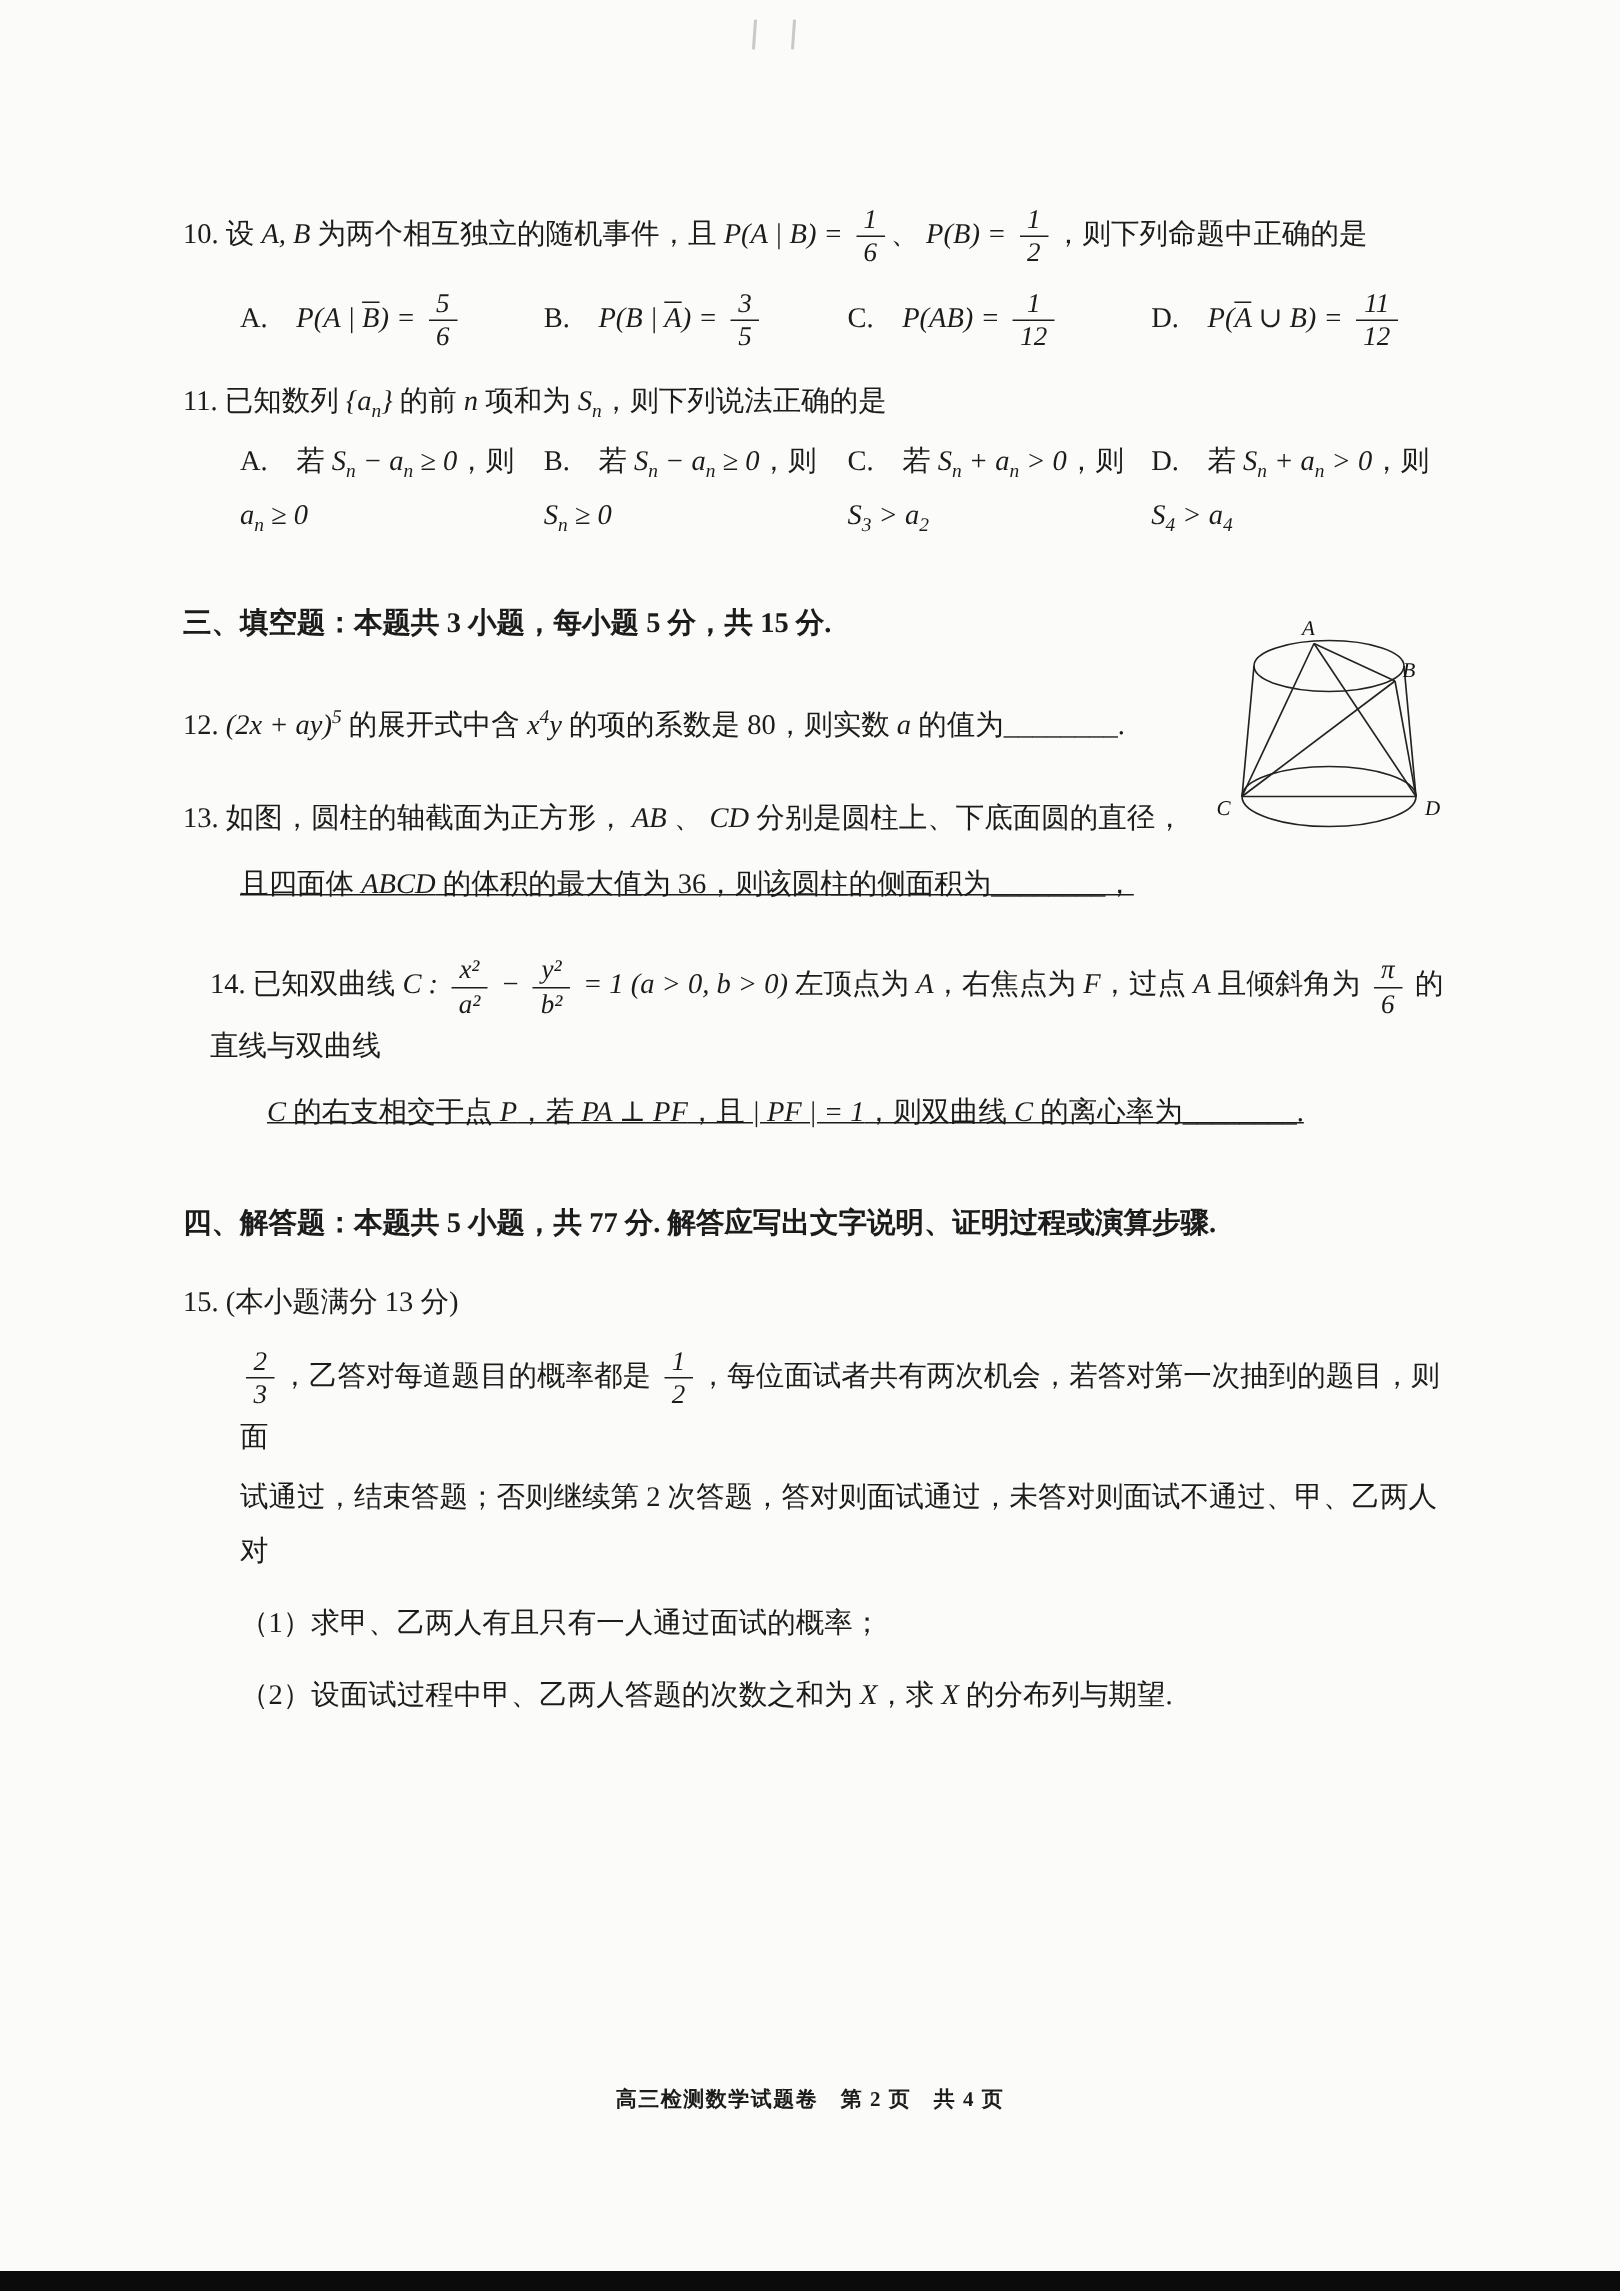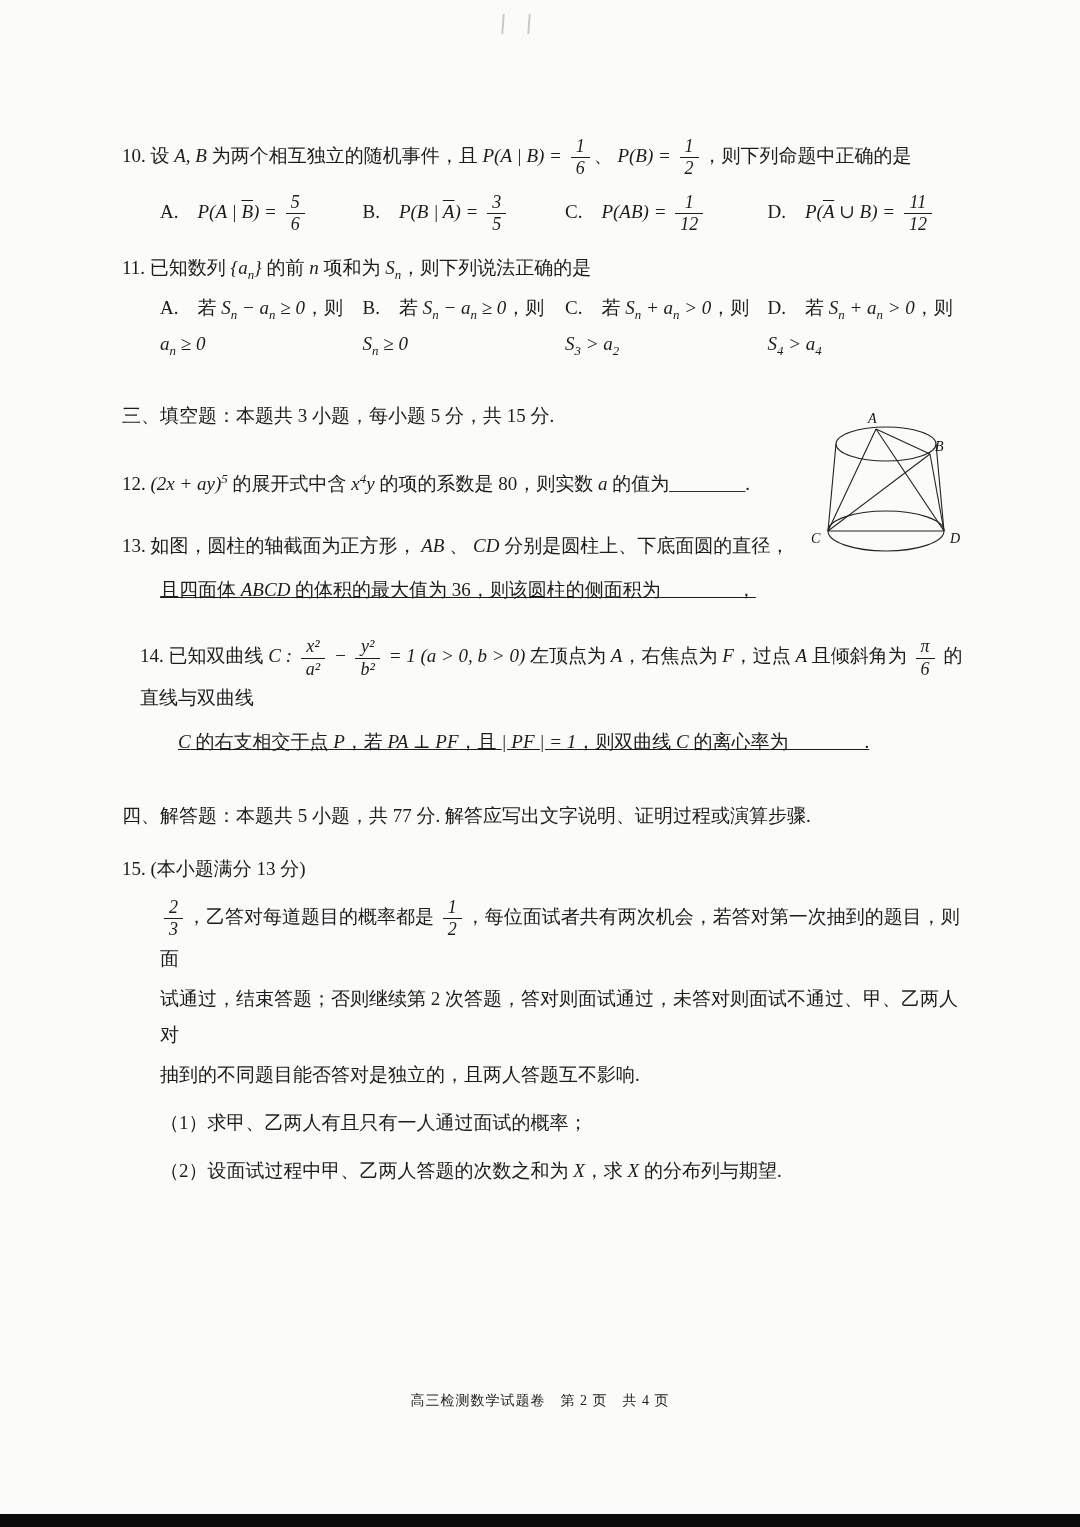--- a/index.html
+++ b/index.html
@@ -14,21 +14,21 @@
   }
   .page {
     position:relative;
     width:100%; height:100%;
     padding:136px 110px 0 122px;
     font-size:19px;
     line-height:1.9;
   }
   .line { display:block; }
   .m { font-style:italic; }
-  .bold { font-weight:400; }
+  .bold { font-weight:700; }
   sub, sup { font-size:68%; font-style:italic; line-height:0; }
   .ov { font-style:italic; text-decoration:overline; text-decoration-color:#1c1c1c; }
   .frac {
     display:inline-flex; flex-direction:column; align-items:center;
     vertical-align:middle; line-height:1.08; font-style:italic;
     margin:1px 4px; font-size:18px;
   }
   .fr-n { padding:0 5px 1px; }
   .fr-d { border-top:1.4px solid #1c1c1c; padding:1px 5px 0; }
 
@@ -141,21 +141,20 @@
     <div class="line"><span>15. (本小题满分 13 分)</span></div>
     <div class="para">
       <div class="line"><span class="frac">
             <span class="fr-n">2</span>
             <span class="fr-d">3</span>
           </span><span>，乙答对每道题目的概率都是 </span><span class="frac">
             <span class="fr-n">1</span>
             <span class="fr-d">2</span>
           </span><span>，每位面试者共有两次机会，若答对第一次抽到的题目，则面</span></div>
       <div class="line"><span>试通过，结束答题；否则继续第 2 次答题，答对则面试通过，未答对则面试不通过、甲、乙两人对</span></div>
-      <div class="line"><span>抽到的不同题目能否答对是独立的，且两人答题互不影响.</span></div>
     </div>
     <div class="item line"><span>（1）求甲、乙两人有且只有一人通过面试的概率；</span></div>
     <div class="item line"><span>（2）设面试过程中甲、乙两人答题的次数之和为 </span><span class="m">X</span><span>，求 </span><span class="m">X</span><span> 的分布列与期望.</span></div>
   </section>
 
   <figure class="figure">
     <svg viewBox="0 0 178 158" width="178" height="158">
       <ellipse class="st" cx="88" cy="34" rx="50" ry="17"></ellipse>
       <ellipse class="st" cx="88" cy="121" rx="58" ry="20"></ellipse>
       <line class="st" x1="38" y1="34" x2="30" y2="121"></line>

